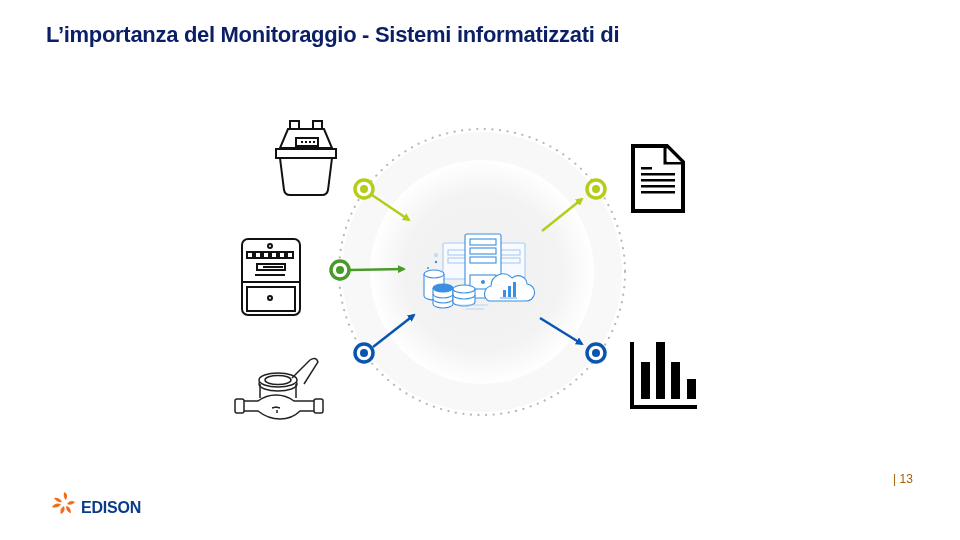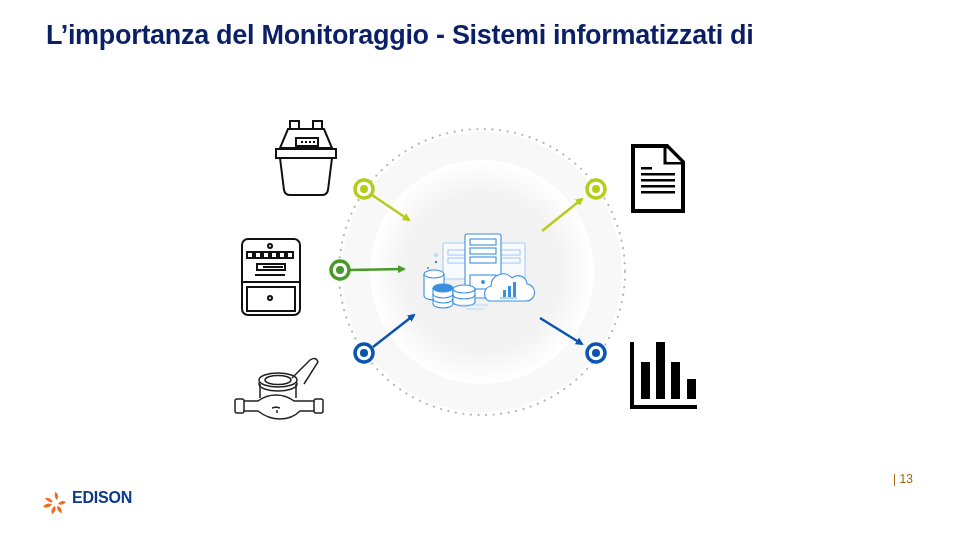--- a/index.html
+++ b/index.html
@@ -4,27 +4,27 @@
 <style>
   html, body { margin: 0; padding: 0; }
   body {
     width: 960px; height: 540px; position: relative; overflow: hidden;
     background: #ffffff;
     font-family: "Liberation Sans", sans-serif;
   }
   .title {
     position: absolute; left: 46px; top: 18px; width: 880px;
     font-family: "Liberation Sans", sans-serif;
-    font-weight: bold; font-size: 27px; line-height: 34px;
+    font-weight: bold; font-size: 22px; line-height: 34px;
     color: #0b1f66; letter-spacing: -0.3px;
   }
   .title span { display: block; white-space: nowrap; }
   .diagram { position: absolute; left: 0; top: 0; width: 960px; height: 540px; }
   .logo {
-    position: absolute; left: 40px; top: 489px; display: flex; align-items: flex-start;
+    position: absolute; left: 49px; top: 489px; display: flex; align-items: flex-end;
   }
   .logo-text {
     font-family: "Liberation Sans", sans-serif; font-weight: bold;
     font-size: 16px; color: #0b3a8c; letter-spacing: -0.2px; margin-left: 2px;
   }
   .page-num {
     position: absolute; left: 893px; top: 472px;
     font-family: Liberation Sans, sans-serif; font-size: 12px; color: #a16207;
   }
 </style>

